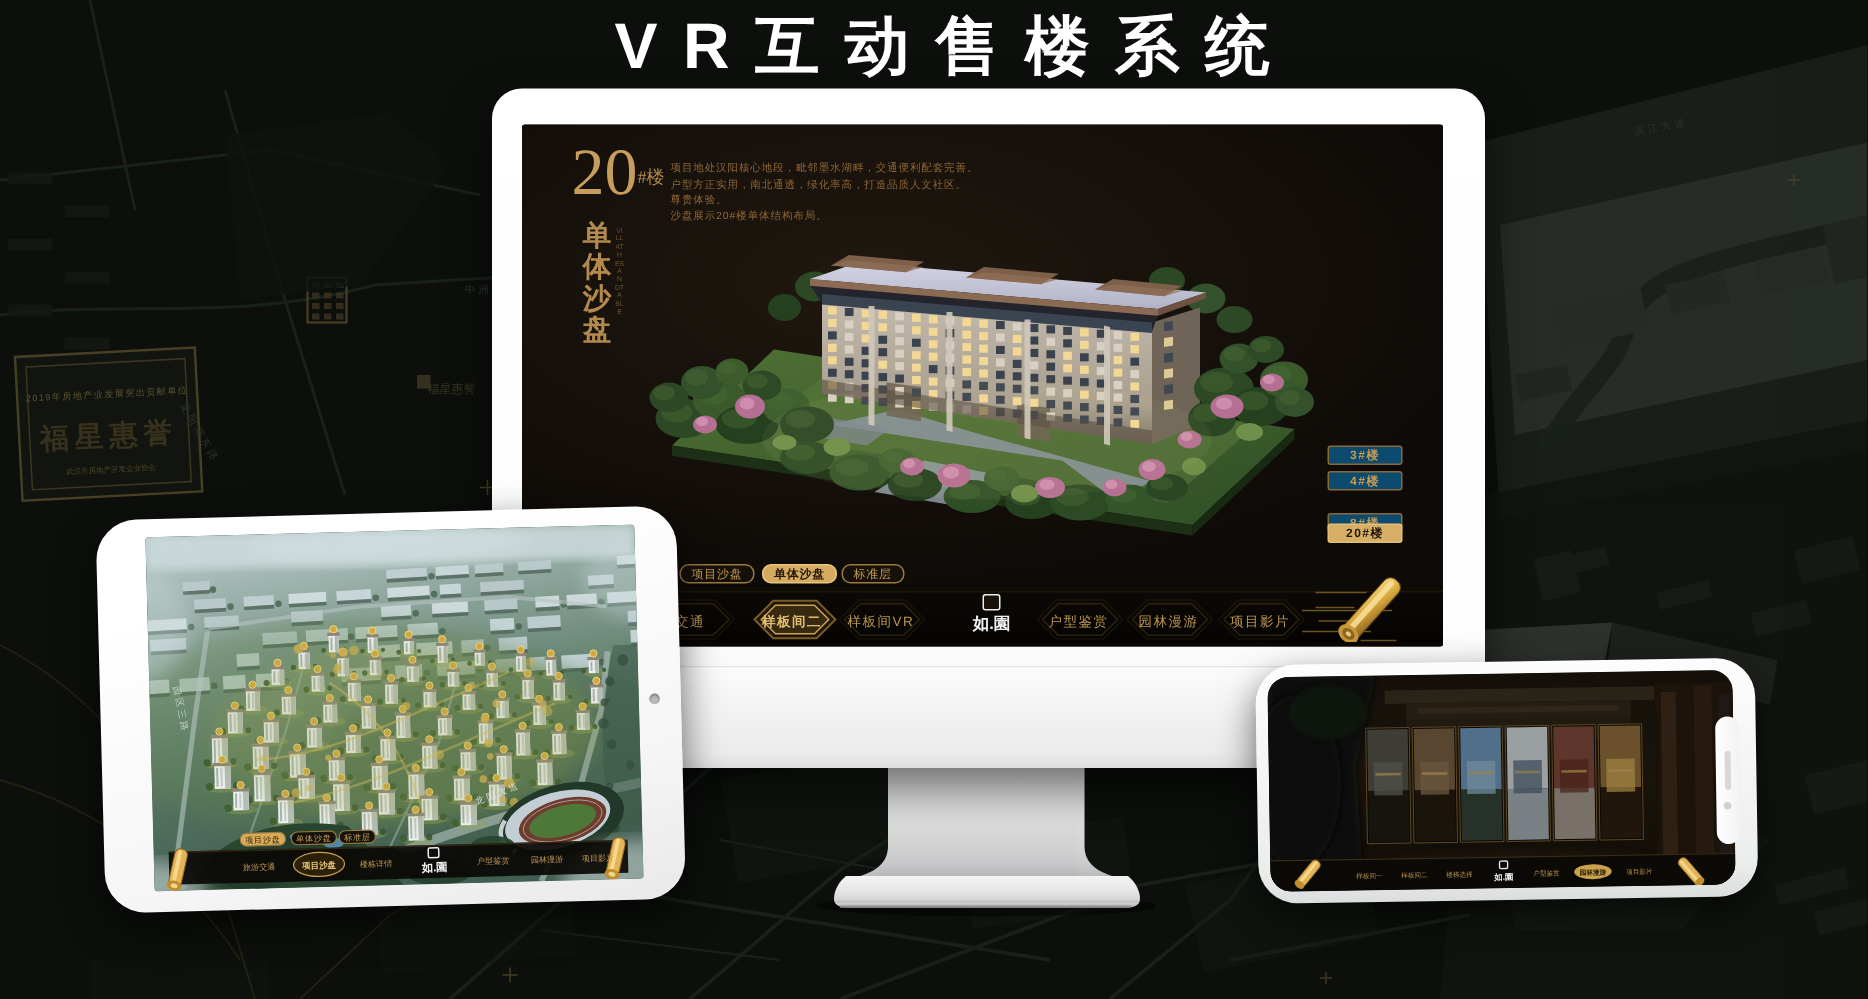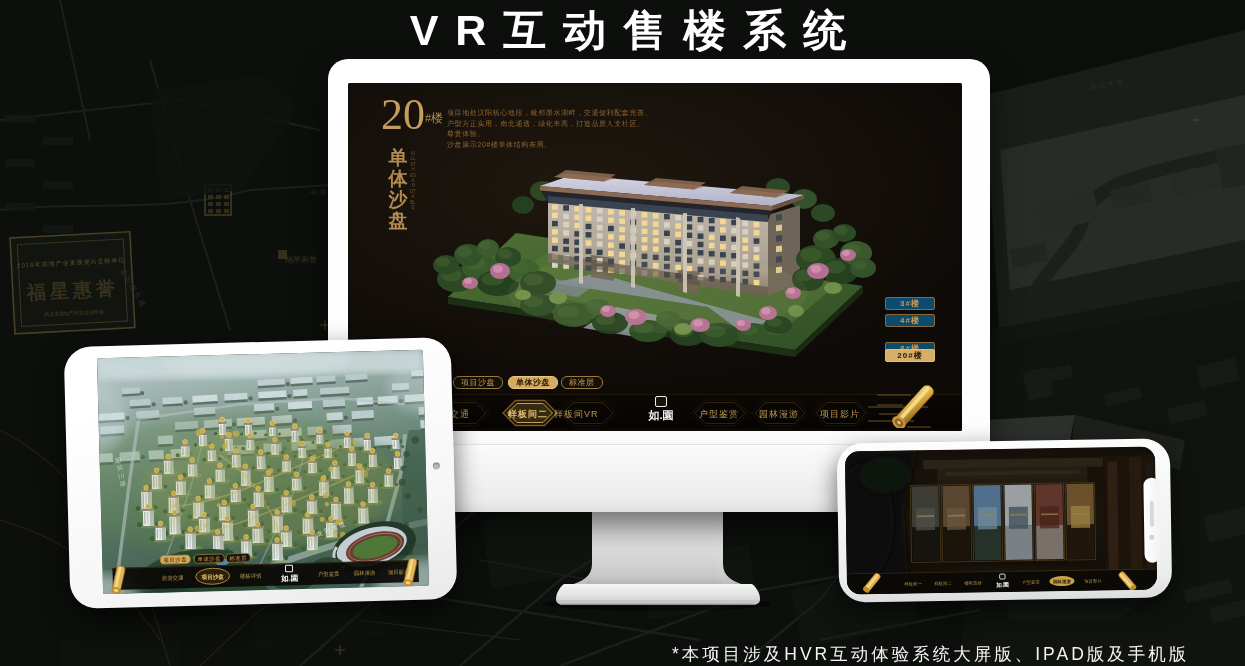--- a/index.html
+++ b/index.html
@@ -520,21 +520,21 @@
               <polygon points="477.5,5.0 508.5,5.0 521.5,18 508.5,31.0 477.5,31.0 464.5,18" fill="none" stroke="#251d0a" stroke-width="1" opacity="0.6"></polygon>
               <polygon points="167.5,5.5 196.5,5.5 209.0,18 196.5,30.5 167.5,30.5 155.0,18" fill="#1f1608" stroke="#7a5c26" stroke-width="1.3" opacity="1"></polygon>
               <polygon points="169.0,8.5 195.0,8.5 204.5,18 195.0,27.5 169.0,27.5 159.5,18" fill="#382a10" stroke="#c9a050" stroke-width="1" opacity="1"></polygon>
               <path d="M520,12 h60 M520,26 h46" stroke="#6a5426" stroke-width="1"></path>
             </svg></div>
 
         <div class="abs nitem" style="left:92px">边交通</div>
 
         <div class="abs nitem" style="left:160px;color:#e3bd72;font-weight:bold">样板间二</div>
 
-        <div class="abs nitem" style="left:206px">样板间VR</div>
+        <div class="abs nitem" style="left:217px">样板间VR</div>
 
         <div class="abs" style="left:298px;top:1px;width:30px;text-align:center">
           <div style="margin:0 auto;width:12px;height:11px;border:1.5px solid #efefef;border-radius:2px;background:#1a130c"></div>
           <div style="color:#f2f2f2;font-size:11px;font-weight:bold;margin-top:1px;white-space:nowrap">如.園</div>
         </div>
 
         <div class="abs nitem" style="left:351px">户型鉴赏</div>
 
         <div class="abs nitem" style="left:411px">园林漫游</div>
 
@@ -1504,14 +1504,13 @@
           <text x="155.5" y="137.5" font-size="5.6" fill="#f0f0f0" text-anchor="middle" font-weight="bold">如.園</text>
         </svg></div>
 
     <div class="abs pnotch"></div>
     <div class="abs pslit"></div>
     <div class="abs pcam"></div>
   </div>
 
   <div class="abs title">VR互动售楼系统</div>
 
-  <div class="abs caption">*本项目涉及HVR互动体验系统大屏版、IPAD版及手机版</div>
 </div>
 
 </body></html>

